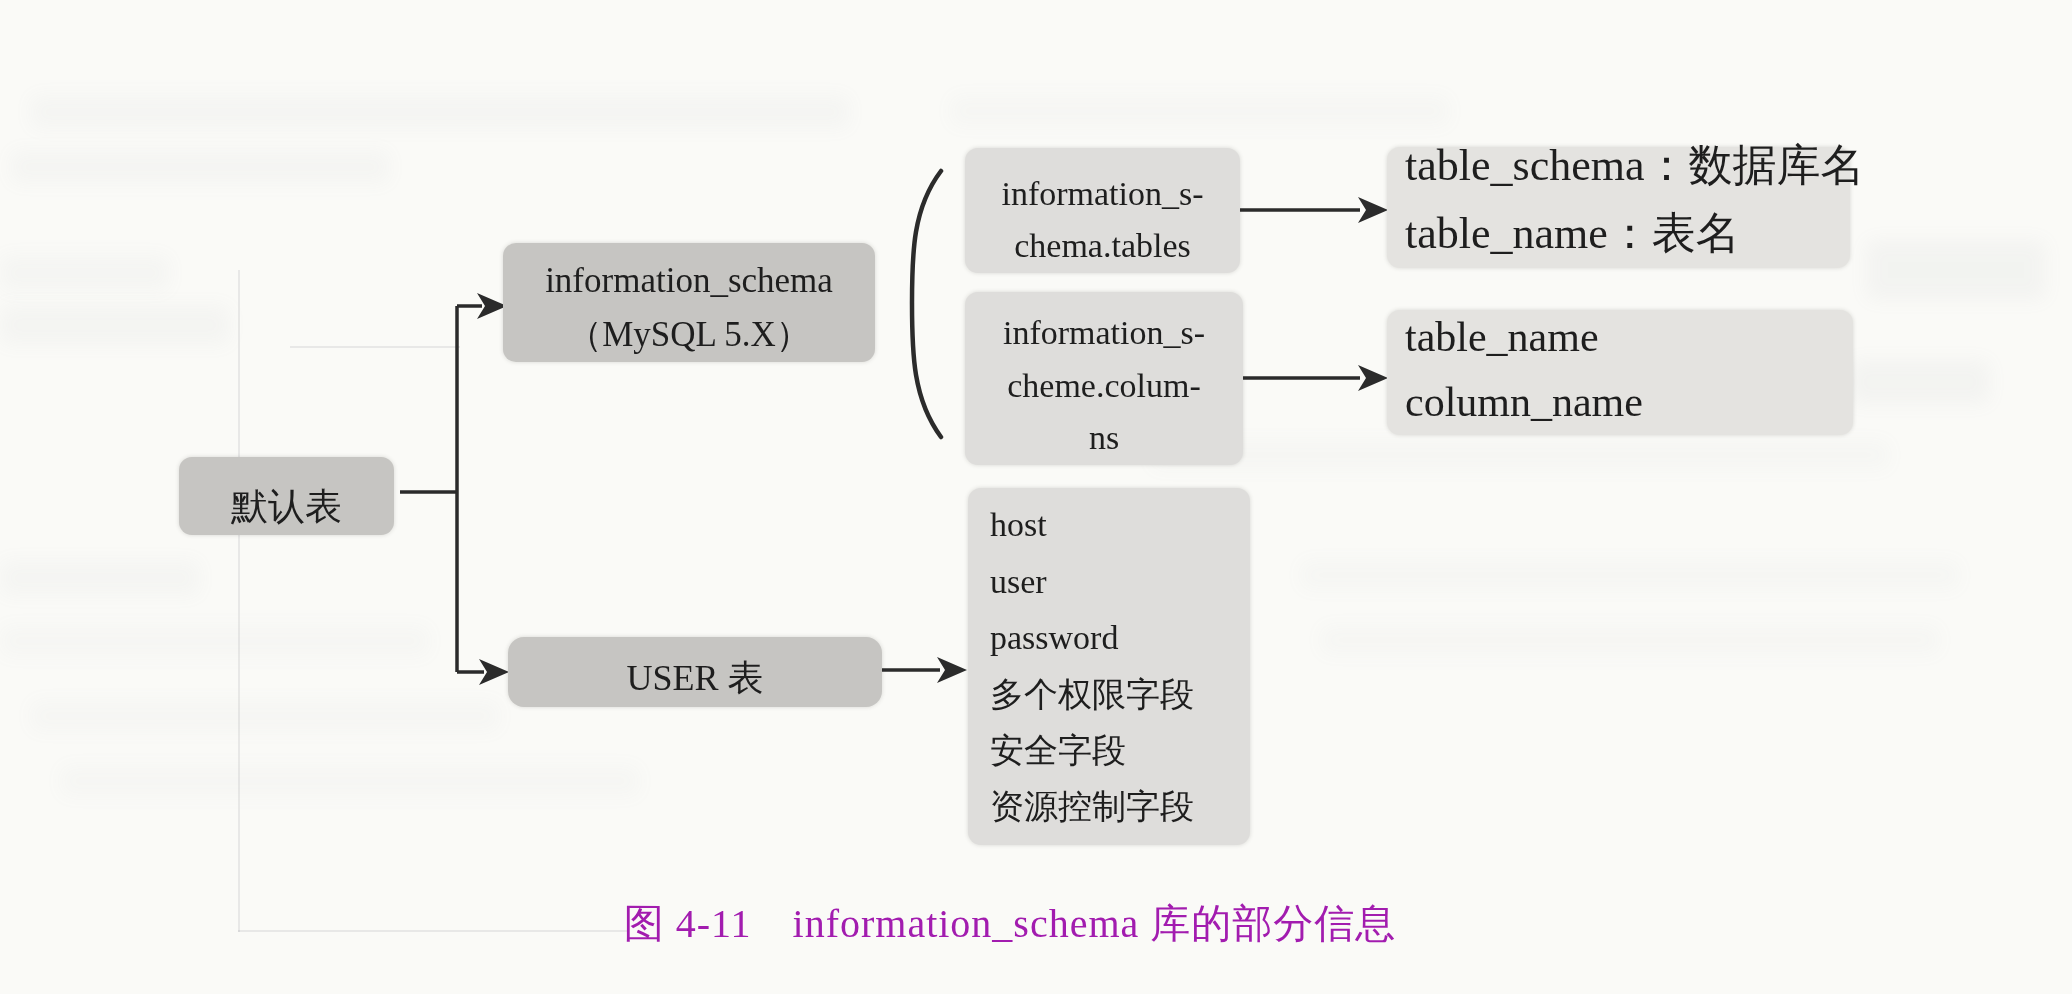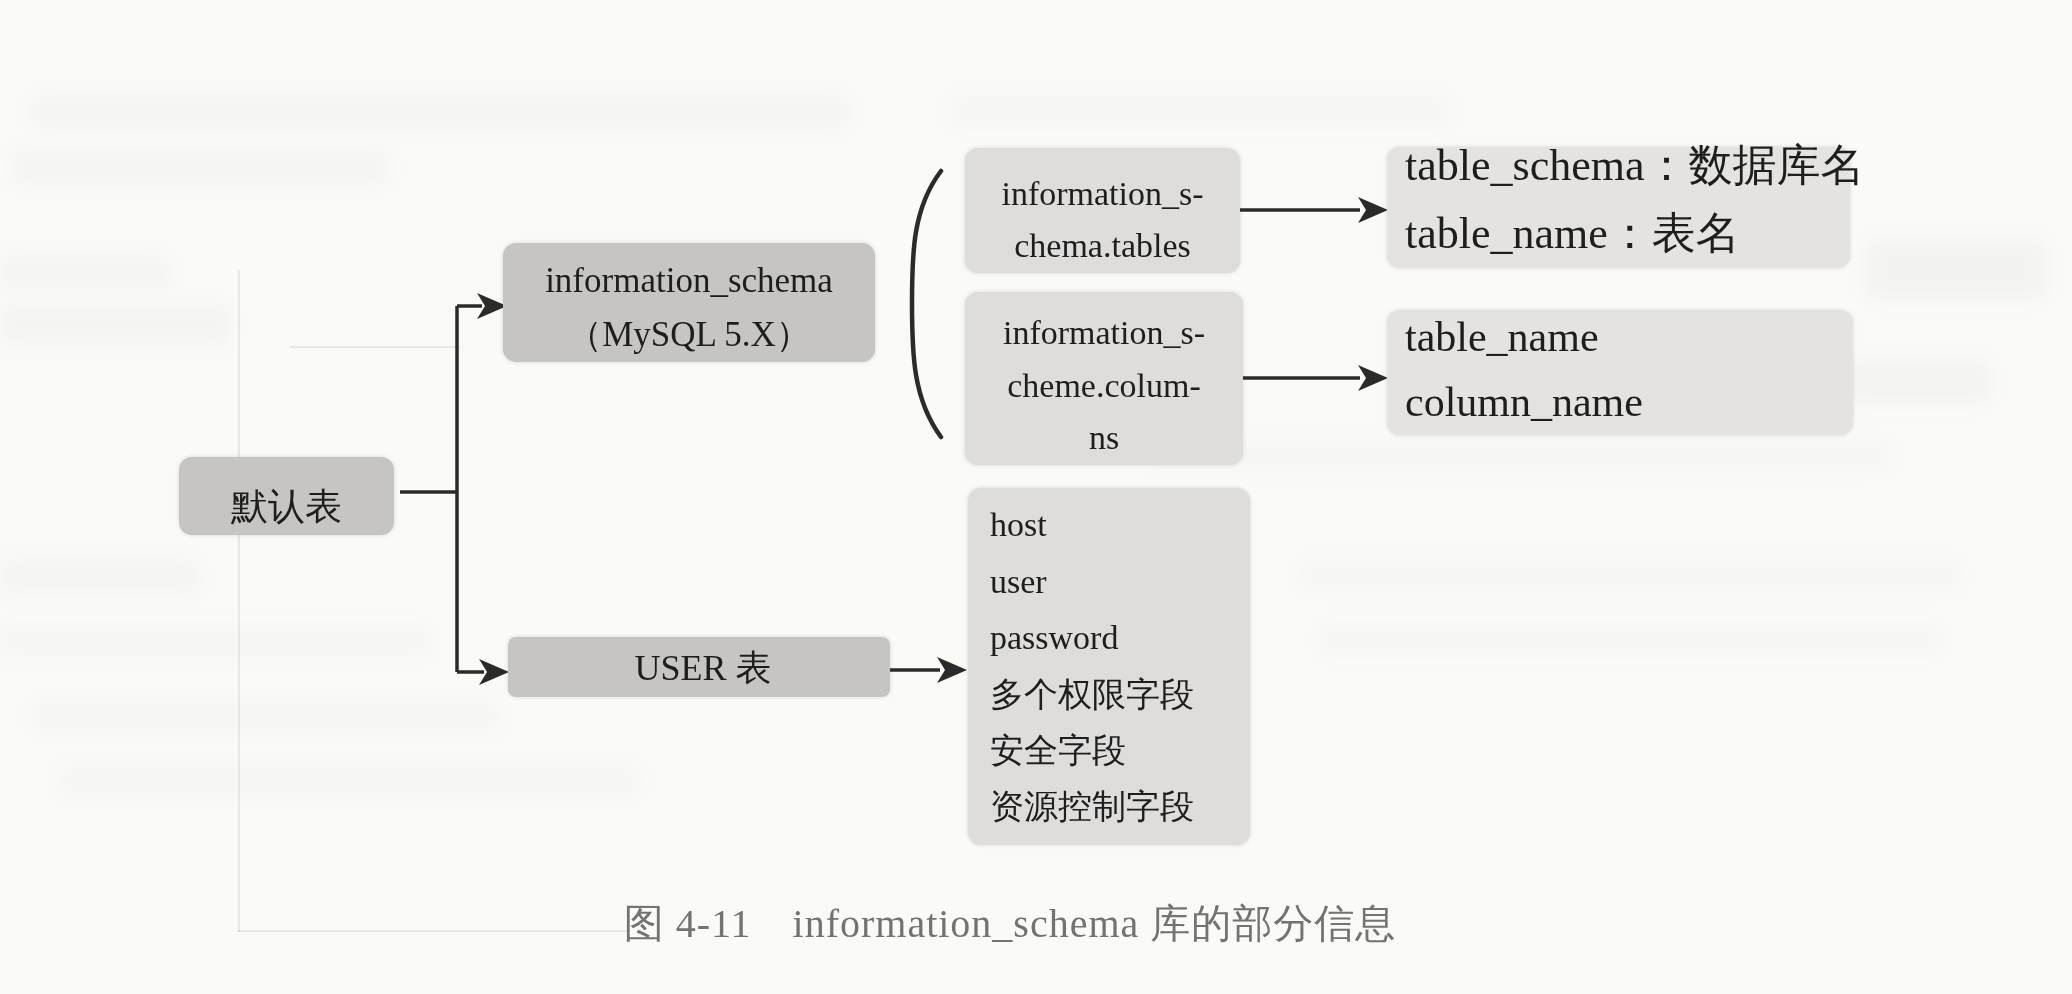--- a/index.html
+++ b/index.html
@@ -33,21 +33,21 @@
   }
   .node.dark{background:var(--node-dark);}
   .node.light{background:var(--node-light);}
   .node.lighter{background:var(--node-lighter);}
   .node.left-align{align-items:flex-start;text-align:left;}
   .node span{display:block;white-space:nowrap;}
   #svg-connectors{position:absolute;left:0;top:0;z-index:1;}
   .node{z-index:2;}
   #caption{
     position:absolute;left:0;top:896px;width:2020px;
-    text-align:center;font-size:40px;color:#737373;letter-spacing:1px;z-index:2;
+    text-align:center;font-size:40px;color:#a21caf;letter-spacing:1px;z-index:2;
   }
 </style>
 </head>
 <body>
 
 <div id="canvas">
 
   <div class="smudge" style="left:30px;top:95px;width:820px;height:34px;opacity:.05;"></div>
   <div class="smudge" style="left:950px;top:95px;width:500px;height:32px;opacity:.04;"></div>
   <div class="smudge" style="left:10px;top:150px;width:380px;height:34px;opacity:.05;"></div>
@@ -117,21 +117,21 @@
   <div class="node lighter left-align" style="left:1387px;top:147px;width:463px;height:121px;font-size:44px;padding-left:18px;box-sizing:border-box;">
     <span>table_schema：数据库名</span>
     <span>table_name：表名</span>
   </div>
 
   <div class="node lighter left-align" style="left:1387px;top:310px;width:466px;height:125px;font-size:42px;padding-left:18px;box-sizing:border-box;">
     <span>table_name</span>
     <span>column_name</span>
   </div>
 
-  <div class="node dark" style="left:508px;top:637px;width:374px;height:60px;font-size:36px;border-radius:8px;padding-left:8px;">
+  <div class="node dark" style="left:508px;top:637px;width:374px;height:70px;font-size:36px;border-radius:16px;">
     <span>USER 表</span>
   </div>
 
   <div class="node light left-align" style="left:968px;top:488px;width:282px;height:357px;font-size:34px;padding:10px 0 10px 22px;box-sizing:border-box;line-height:1.66;justify-content:center;">
     <span>host</span>
     <span>user</span>
     <span>password</span>
     <span>多个权限字段</span>
     <span>安全字段</span>
     <span>资源控制字段</span>

